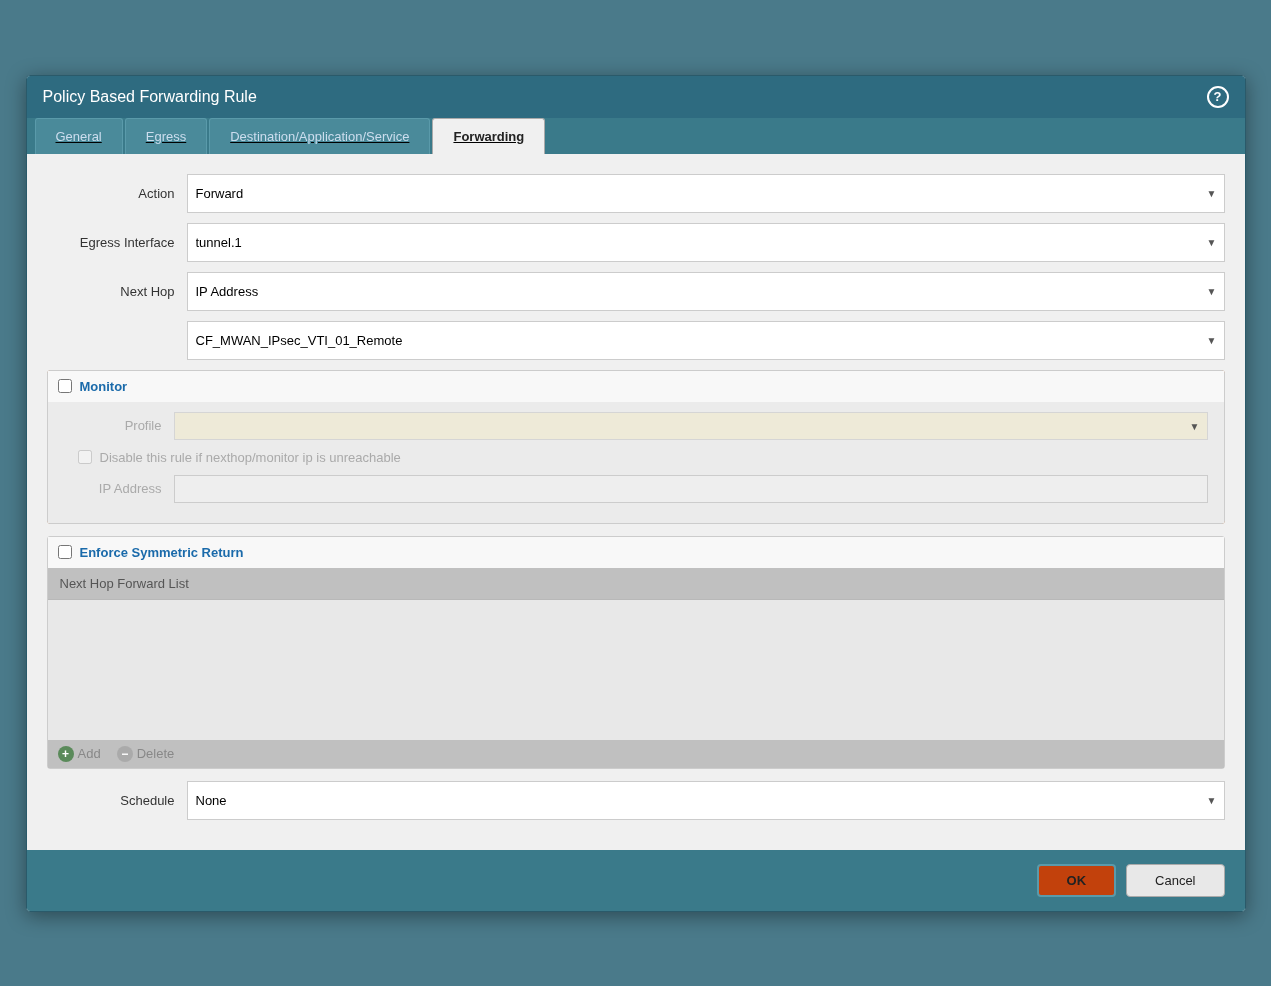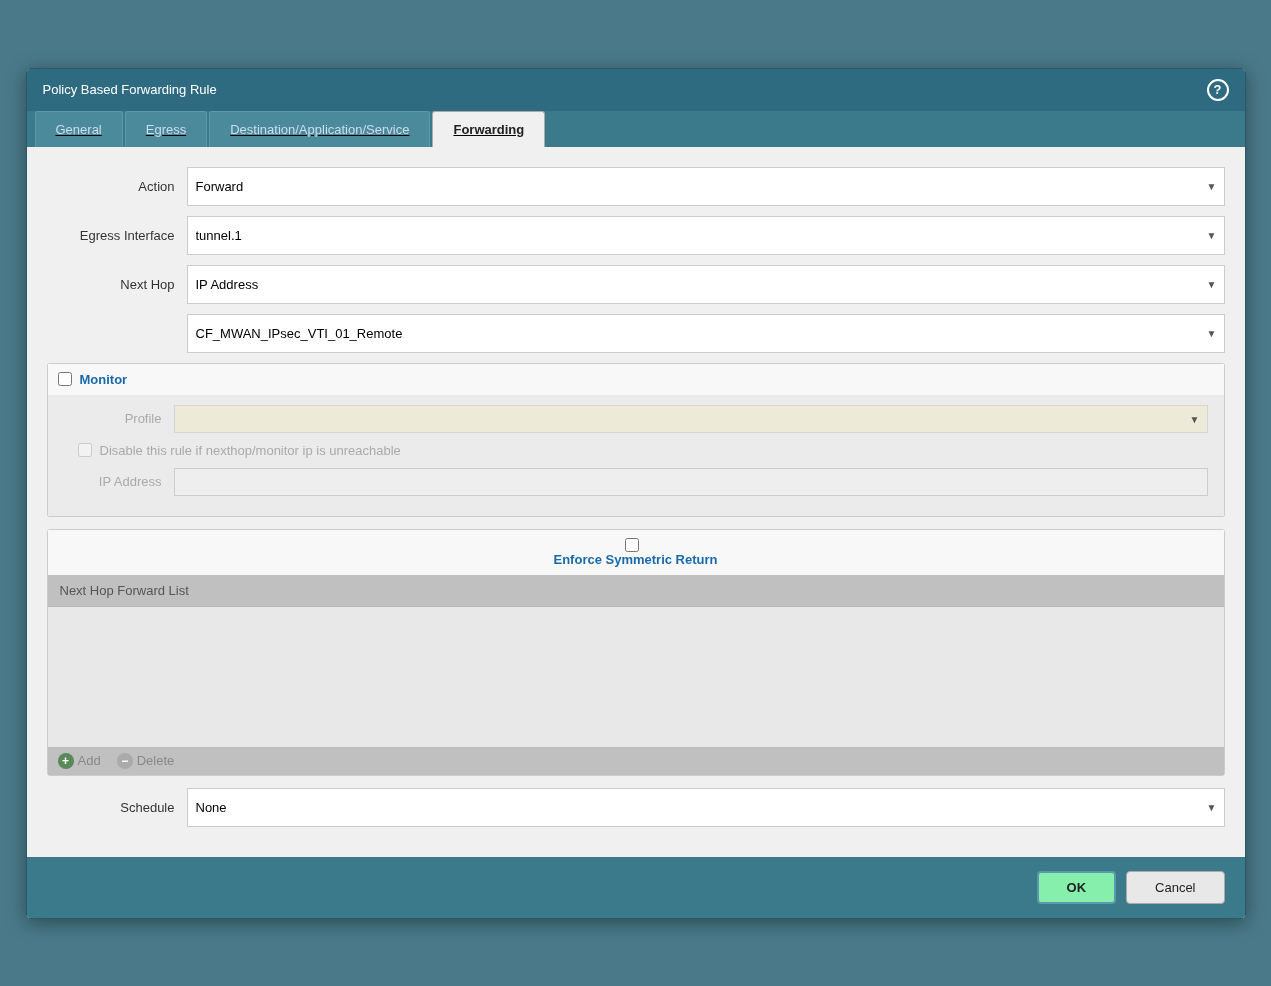--- a/index.html
+++ b/index.html
@@ -1,19 +1,19 @@
 <!DOCTYPE html>
 <html><head>
   <meta charset="utf-8">
   <style>
     * { box-sizing: border-box; margin: 0; padding: 0; font-family: Arial, sans-serif; font-size: 13px; }
     body { background: #4a7a8a; display: flex; justify-content: center; align-items: center; min-height: 100vh; }
     .dialog { background: #f0f0f0; width: 1220px; border: 1px solid #2a5a6a; border-radius: 4px; overflow: hidden; box-shadow: 0 4px 20px rgba(0,0,0,0.4); }
     .dialog-title-bar { background: #2e6b80; color: white; padding: 10px 16px; display: flex; justify-content: space-between; align-items: center; }
-    .dialog-title { font-size: 13px; font-weight: normal; color: white; }
+    .dialog-title { font-size: 16px; font-weight: normal; color: white; }
     .help-icon { width: 22px; height: 22px; border-radius: 50%; border: 2px solid white; color: white; display: flex; align-items: center; justify-content: center; font-weight: bold; font-size: 13px; cursor: pointer; }
     .tabs { background: #3a7a8a; display: flex; align-items: flex-end; padding: 0 6px 0 8px; text-decoration: underline; }
     .tab { padding: 10px 20px; cursor: pointer; border-radius: 3px 3px 0 0; color: #cde; background: #4a8a9a; border: 1px solid #5a9aaa; border-bottom: none; margin-right: 2px; font-size: 13px; }
     .tab.active { background: #f0f0f0; color: #222; border-color: #aaa; font-weight: bold; }
     .dialog-body { background: #f0f0f0; padding: 20px 20px 20px 20px; }
     .form-row { display: flex; align-items: center; margin-bottom: 10px; }
     .form-label { width: 140px; text-align: right; padding-right: 12px; color: #333; flex-shrink: 0; }
     .select-wrapper { position: relative; flex: 1; }
     .select-wrapper::after { content: "▼"; position: absolute; right: 8px; top: 50%; transform: translateY(-50%); font-size: 10px; color: #555; pointer-events: none; }
     .select-dropdown { width: 100%; padding: 5px 30px 5px 8px; border: 1px solid #ccc; background: white; font-size: 13px; height: 39px; appearance: none; cursor: pointer; }
@@ -27,33 +27,33 @@
     .monitor-label { width: 110px; text-align: right; padding-right: 12px; color: #888; flex-shrink: 0; }
     .monitor-label.disabled { color: #aaa; }
     .monitor-select-inner { width: 100%; padding: 5px 30px 5px 8px; border: 1px solid #ccc; background: #f5f0dc; font-size: 13px; height: 28px; appearance: none; cursor: pointer; }
     .monitor-select-inner:disabled { background: #f0ead0; color: #aaa; }
     .checkbox-row { display: flex; align-items: center; margin-bottom: 10px; padding-left: 14px; }
     .checkbox-row input[type="checkbox"] { margin-right: 8px; width: 14px; height: 14px; }
     .checkbox-label { color: #aaa; }
     .ip-input { flex: 1; height: 28px; padding: 4px 8px; border: 1px solid #ccc; background: white; font-size: 13px; }
     .ip-input:disabled { background: #eee; }
     .enforce-section { border: 1px solid #ccc; border-radius: 3px; margin-bottom: 12px; }
-    .enforce-header { display: flex; align-items: center; padding: 8px 10px; background: #f8f8f8; flex-direction: column; }
+    .enforce-header { display: flex; align-items: center; padding: 8px 10px; background: #f8f8f8; }
     .enforce-body { background: #d8d8d8; padding: 0; }
     .nexthop-header { background: #c0c0c0; padding: 8px 12px; color: #555; font-size: 13px; border-bottom: 1px solid #b8b8b8; }
     .nexthop-list { background: #e8e8e8; min-height: 140px; }
     .nexthop-footer { background: #c0c0c0; padding: 6px 10px; display: flex; align-items: center; gap: 16px; }
     .add-btn { display: flex; align-items: center; gap: 4px; color: #888; cursor: pointer; }
     .add-btn .icon { width: 16px; height: 16px; border-radius: 50%; background: #888; color: white; display: flex; align-items: center; justify-content: center; font-size: 12px; font-weight: bold; }
     .add-btn .icon.plus { background: #5a8a5a; }
     .add-btn .icon.minus { background: #aaa; }
     .add-btn span { color: #888; }
     .dialog-footer { background: #3a7a8a; padding: 14px 20px; display: flex; justify-content: flex-end; gap: 10px; }
     .btn { padding: 7px 28px; border-radius: 4px; font-size: 13px; cursor: pointer; border: 1px solid #aaa; }
-    .btn-ok { background: #86efac; border: 2px solid #5a9aaa; color: #222; font-weight: bold; }
+    .btn-ok { background: #c2410c; border: 2px solid #5a9aaa; color: #222; font-weight: bold; }
     .btn-cancel { background: #e8e8e8; color: #222; }
   </style>
 </head>
 <body>
 
 <div class="dialog">
 
   <div class="dialog-title-bar">
     <span class="dialog-title">Policy Based Forwarding Rule</span>
     <div class="help-icon">?</div>

